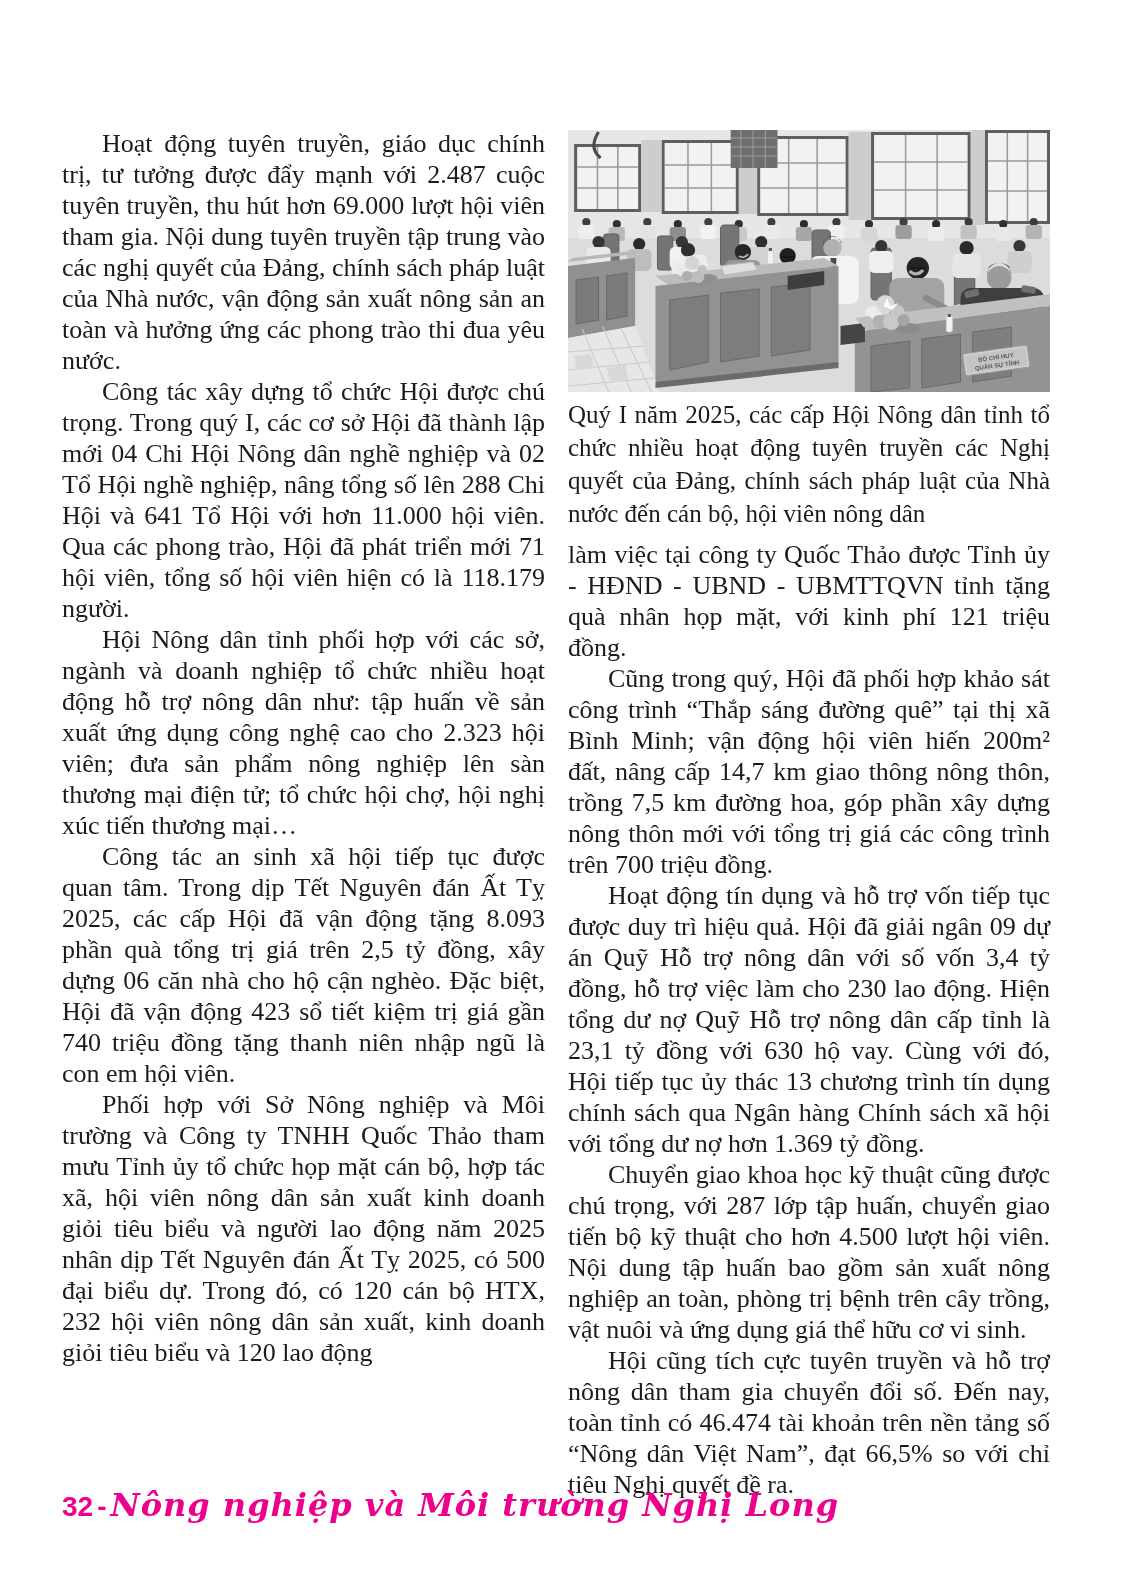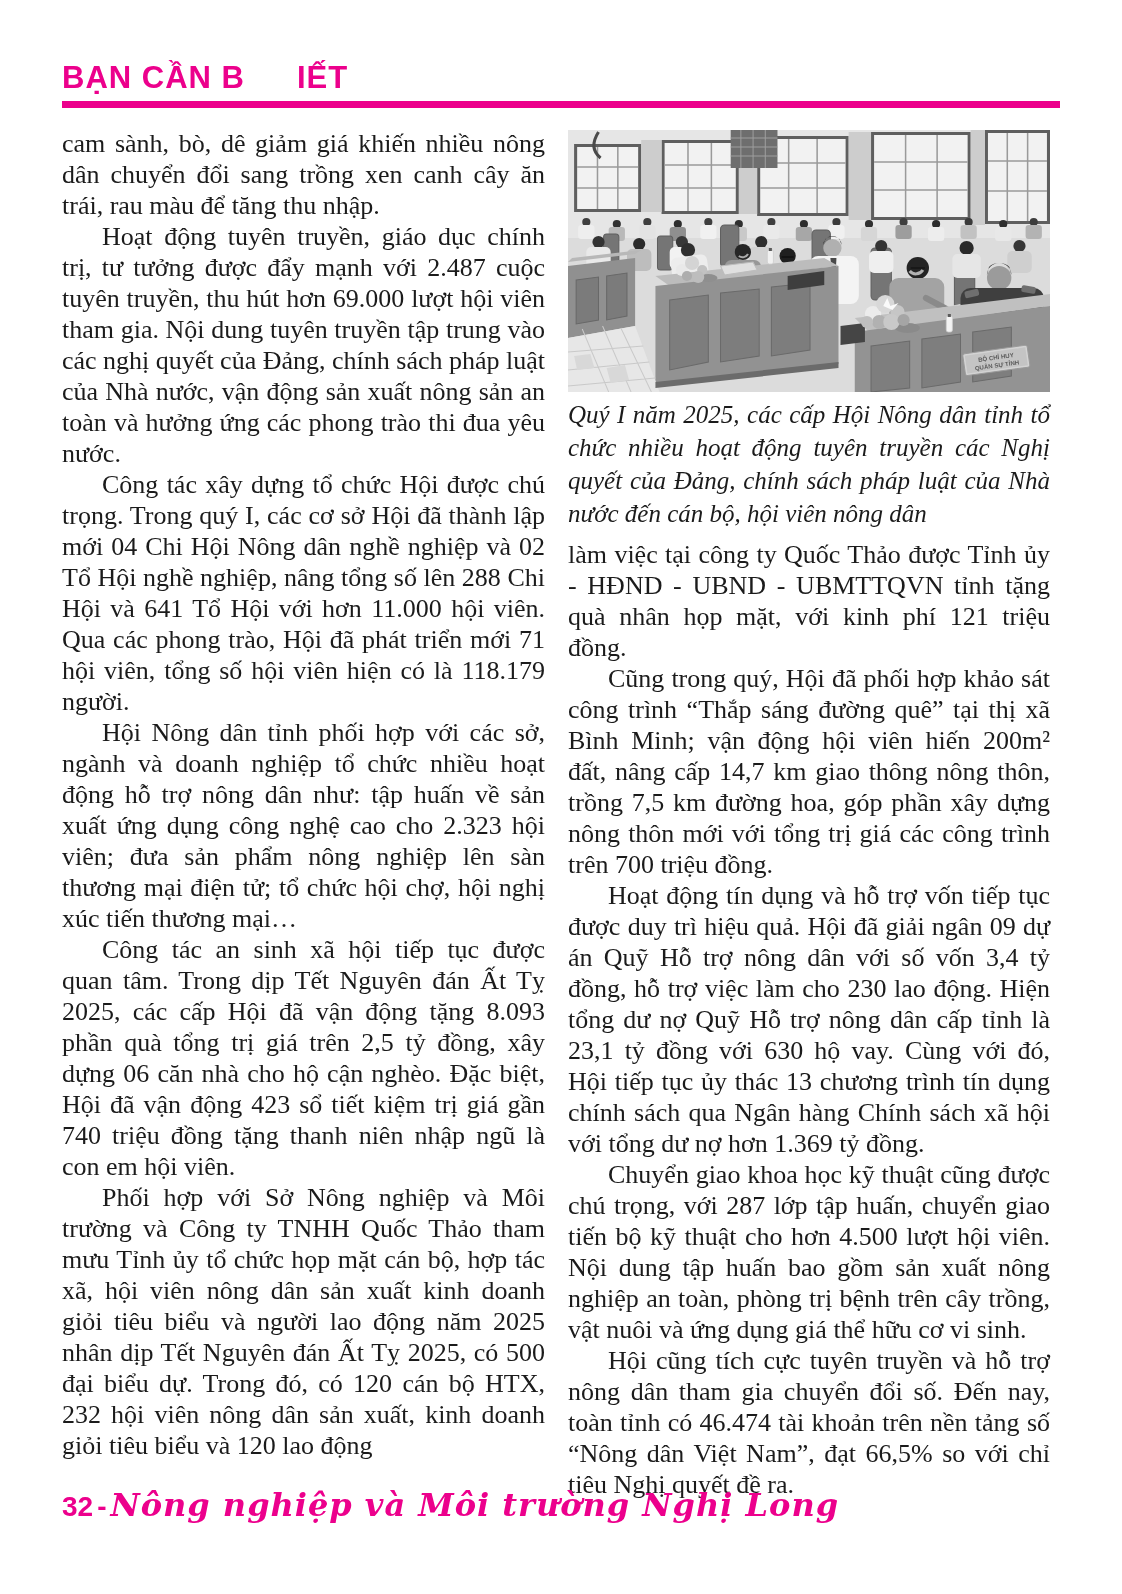--- a/index.html
+++ b/index.html
@@ -23,49 +23,42 @@
     position: absolute; top: 128px; font-size: 26px; line-height: 31px;
     text-align: justify; color: var(--ink);
   }
   .col-left  { left: 62px;  width: 483px; }
   .col-right { left: 568px; width: 482px; }
   .para { margin: 0; text-indent: 40px; }
   .para.no-indent { text-indent: 0; }
   figure.photo { margin: 2px 0 6px 0; width: 482px; height: 262px; }
   .photo-svg { display: block; width: 100%; height: 100%; background: #dcdcdc; }
   .caption {
-    font-style: italic; font-size: 25px; line-height: 33px;
+    font-size: 25px; line-height: 33px;
     text-align: justify; margin: 4px 0 9px 0;
   }
   .footer {
     position: absolute; left: 62px; top: 1486px; color: var(--accent);
     white-space: nowrap;
   }
   .footer .num, .footer .sep {
     font-family: "Liberation Sans", sans-serif; font-weight: 700; font-size: 28px;
   }
   .footer .journal {
     font-family: "DejaVu Serif", serif; font-style: italic; font-weight: 700;
     font-size: 32px; letter-spacing: 1px;
   }
 </style>
 </head>
 <body>
 
 <div class="page">
 
-  <div class="header">
-    <div class="header-title">
-      <span class="part1">BẠN CẦN B</span><span class="part2">IẾT</span>
-    </div>
-    <div class="header-rule"></div>
-  </div>
 
   <div class="col col-left">
-      <p class="para no-indent">cam sành, bò, dê giảm giá khiến nhiều nông dân chuyển đổi sang trồng xen canh cây ăn trái, rau màu để tăng thu nhập.</p>
       <p class="para">Hoạt động tuyên truyền, giáo dục chính trị, tư tưởng được đẩy mạnh với 2.487 cuộc tuyên truyền, thu hút hơn 69.000 lượt hội viên tham gia. Nội dung tuyên truyền tập trung vào các nghị quyết của Đảng, chính sách pháp luật của Nhà nước, vận động sản xuất nông sản an toàn và hưởng ứng các phong trào thi đua yêu nước.</p>
       <p class="para">Công tác xây dựng tổ chức Hội được chú trọng. Trong quý I, các cơ sở Hội đã thành lập mới 04 Chi Hội Nông dân nghề nghiệp và 02 Tổ Hội nghề nghiệp, nâng tổng số lên 288 Chi Hội và 641 Tổ Hội với hơn 11.000 hội viên. Qua các phong trào, Hội đã phát triển mới 71 hội viên, tổng số hội viên hiện có là 118.179 người.</p>
       <p class="para">Hội Nông dân tỉnh phối hợp với các sở, ngành và doanh nghiệp tổ chức nhiều hoạt động hỗ trợ nông dân như: tập huấn về sản xuất ứng dụng công nghệ cao cho 2.323 hội viên; đưa sản phẩm nông nghiệp lên sàn thương mại điện tử; tổ chức hội chợ, hội nghị xúc tiến thương mại…</p>
       <p class="para">Công tác an sinh xã hội tiếp tục được quan tâm. Trong dịp Tết Nguyên đán Ất Tỵ 2025, các cấp Hội đã vận động tặng 8.093 phần quà tổng trị giá trên 2,5 tỷ đồng, xây dựng 06 căn nhà cho hộ cận nghèo. Đặc biệt, Hội đã vận động 423 sổ tiết kiệm trị giá gần 740 triệu đồng tặng thanh niên nhập ngũ là con em hội viên.</p>
       <p class="para">Phối hợp với Sở Nông nghiệp và Môi trường và Công ty TNHH Quốc Thảo tham mưu Tỉnh ủy tổ chức họp mặt cán bộ, hợp tác xã, hội viên nông dân sản xuất kinh doanh giỏi tiêu biểu và người lao động năm 2025 nhân dịp Tết Nguyên đán Ất Tỵ 2025, có 500 đại biểu dự. Trong đó, có 120 cán bộ HTX, 232 hội viên nông dân sản xuất, kinh doanh giỏi tiêu biểu và 120 lao động</p>
     </div>
 
   <div class="col col-right">
     <figure class="photo">
       <svg class="photo-svg" viewBox="0 0 474 262" preserveAspectRatio="none" aria-hidden="true">

